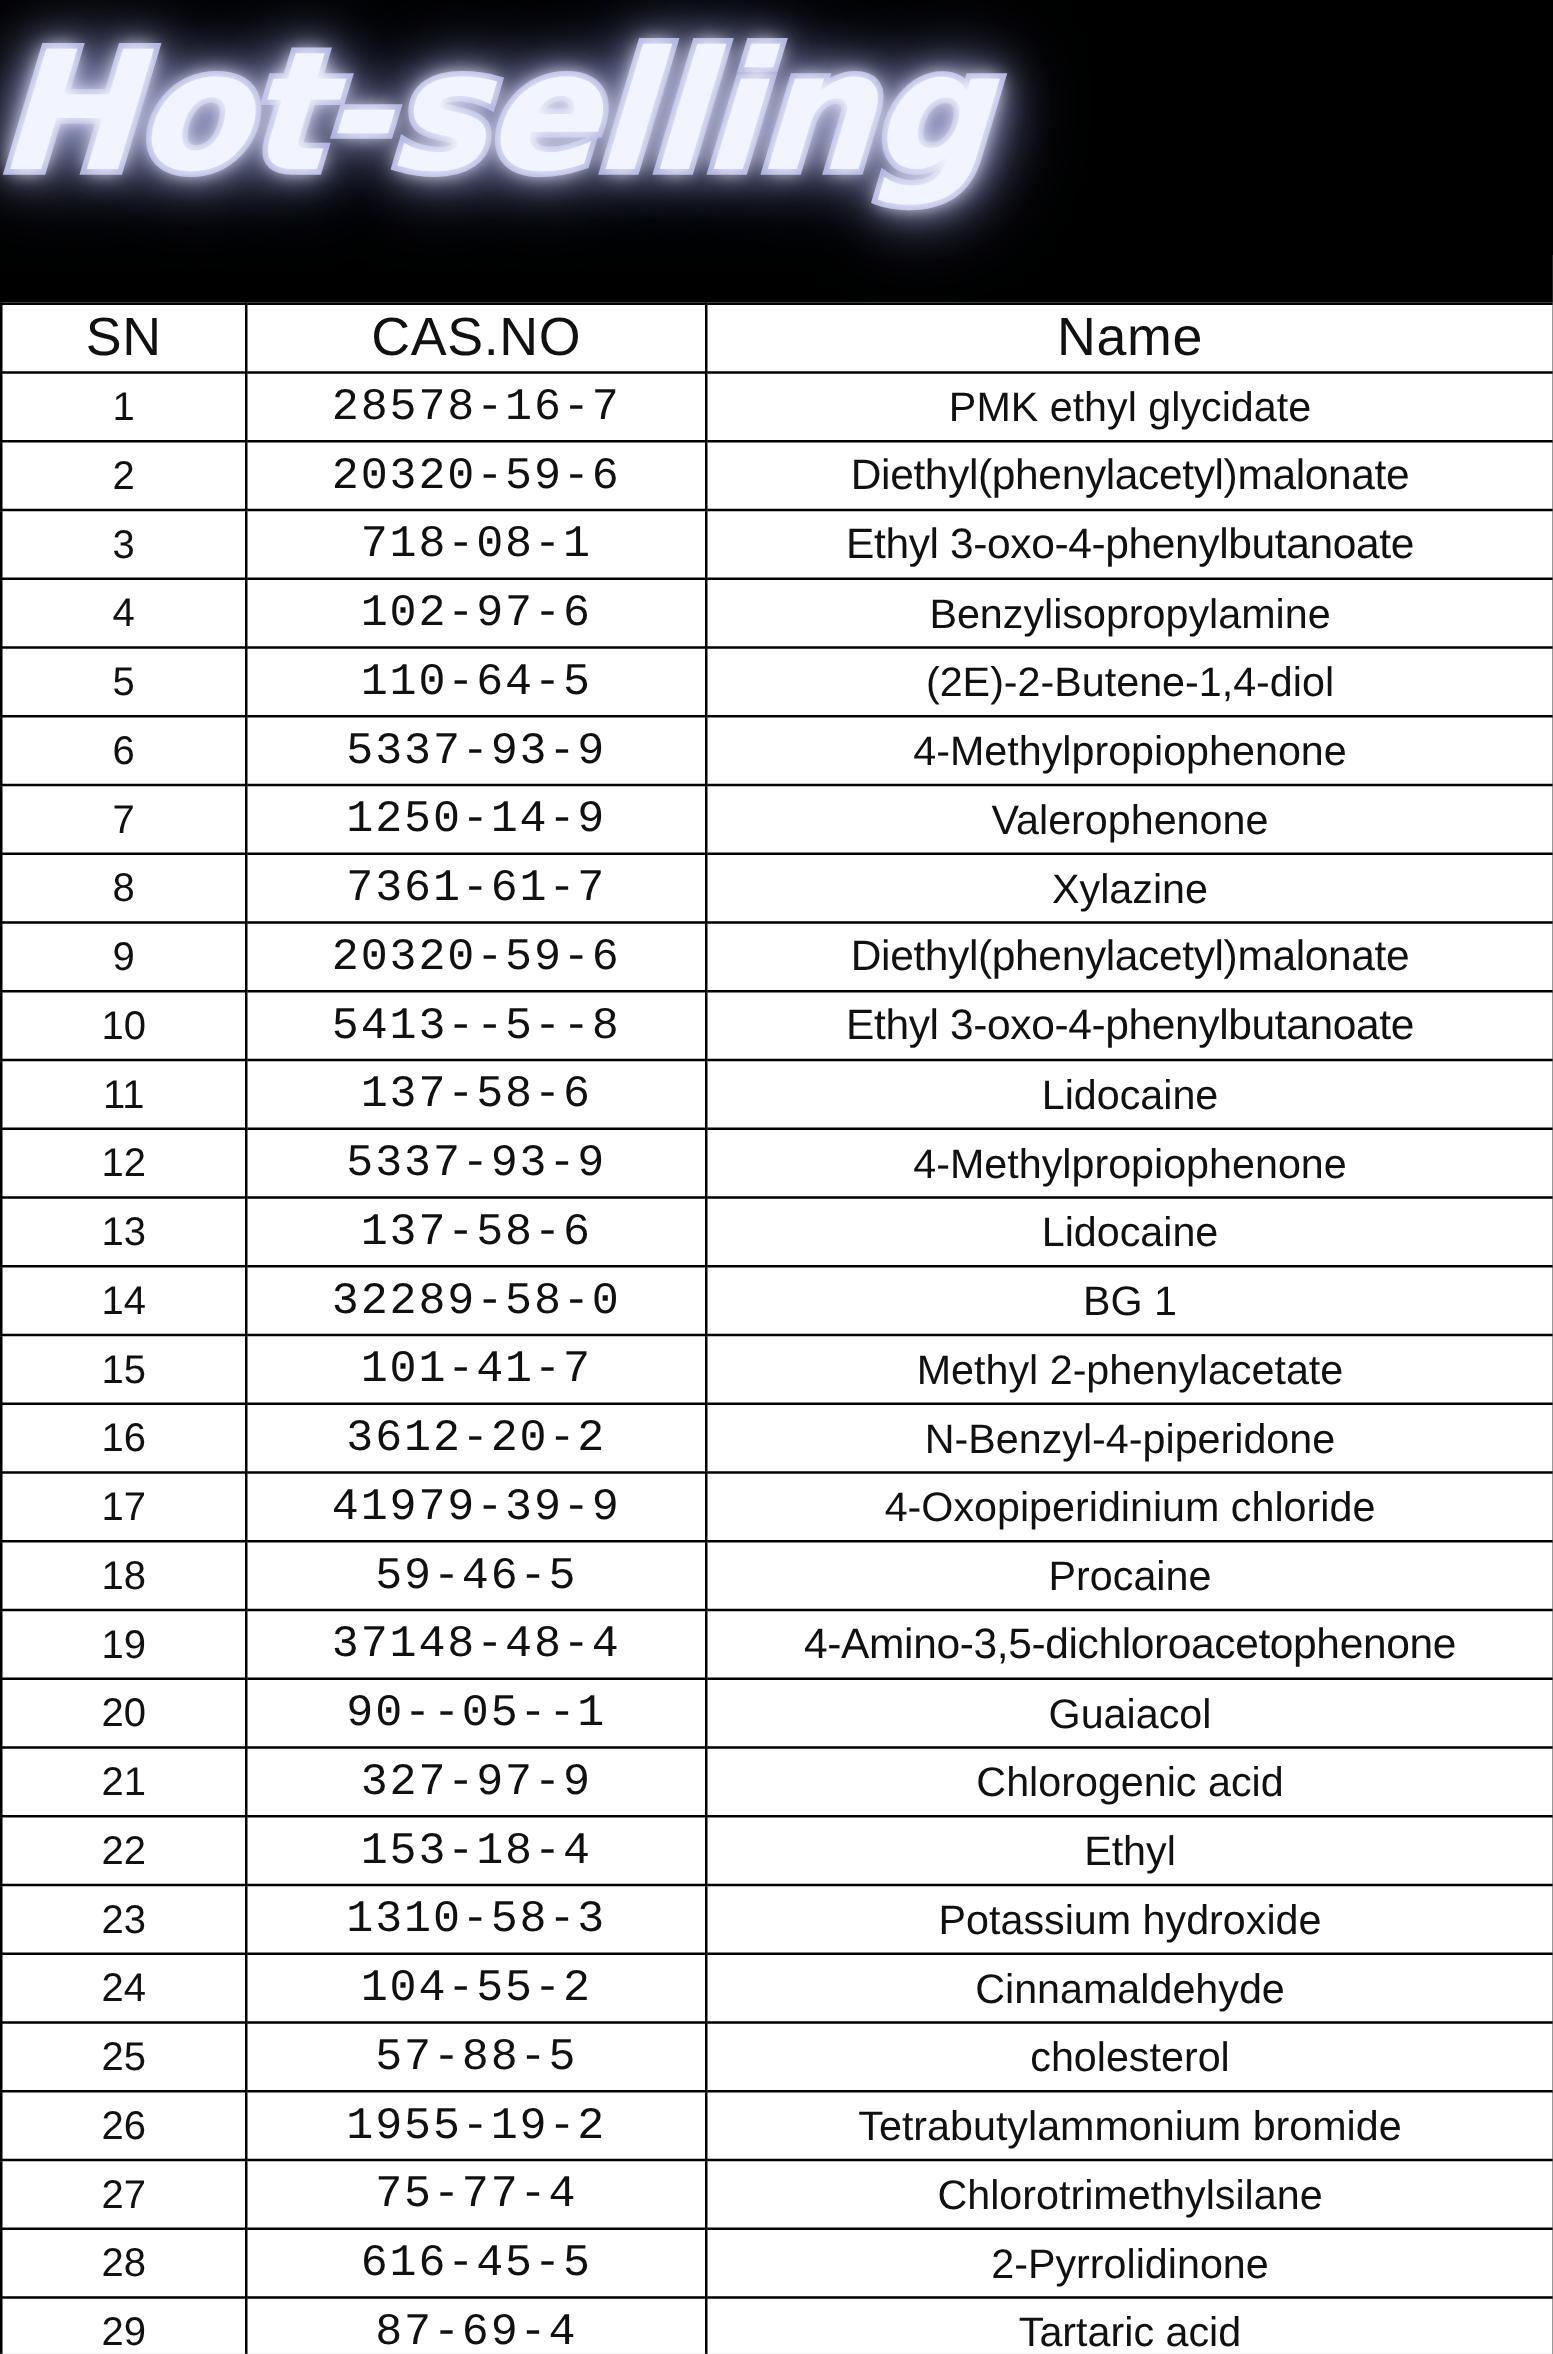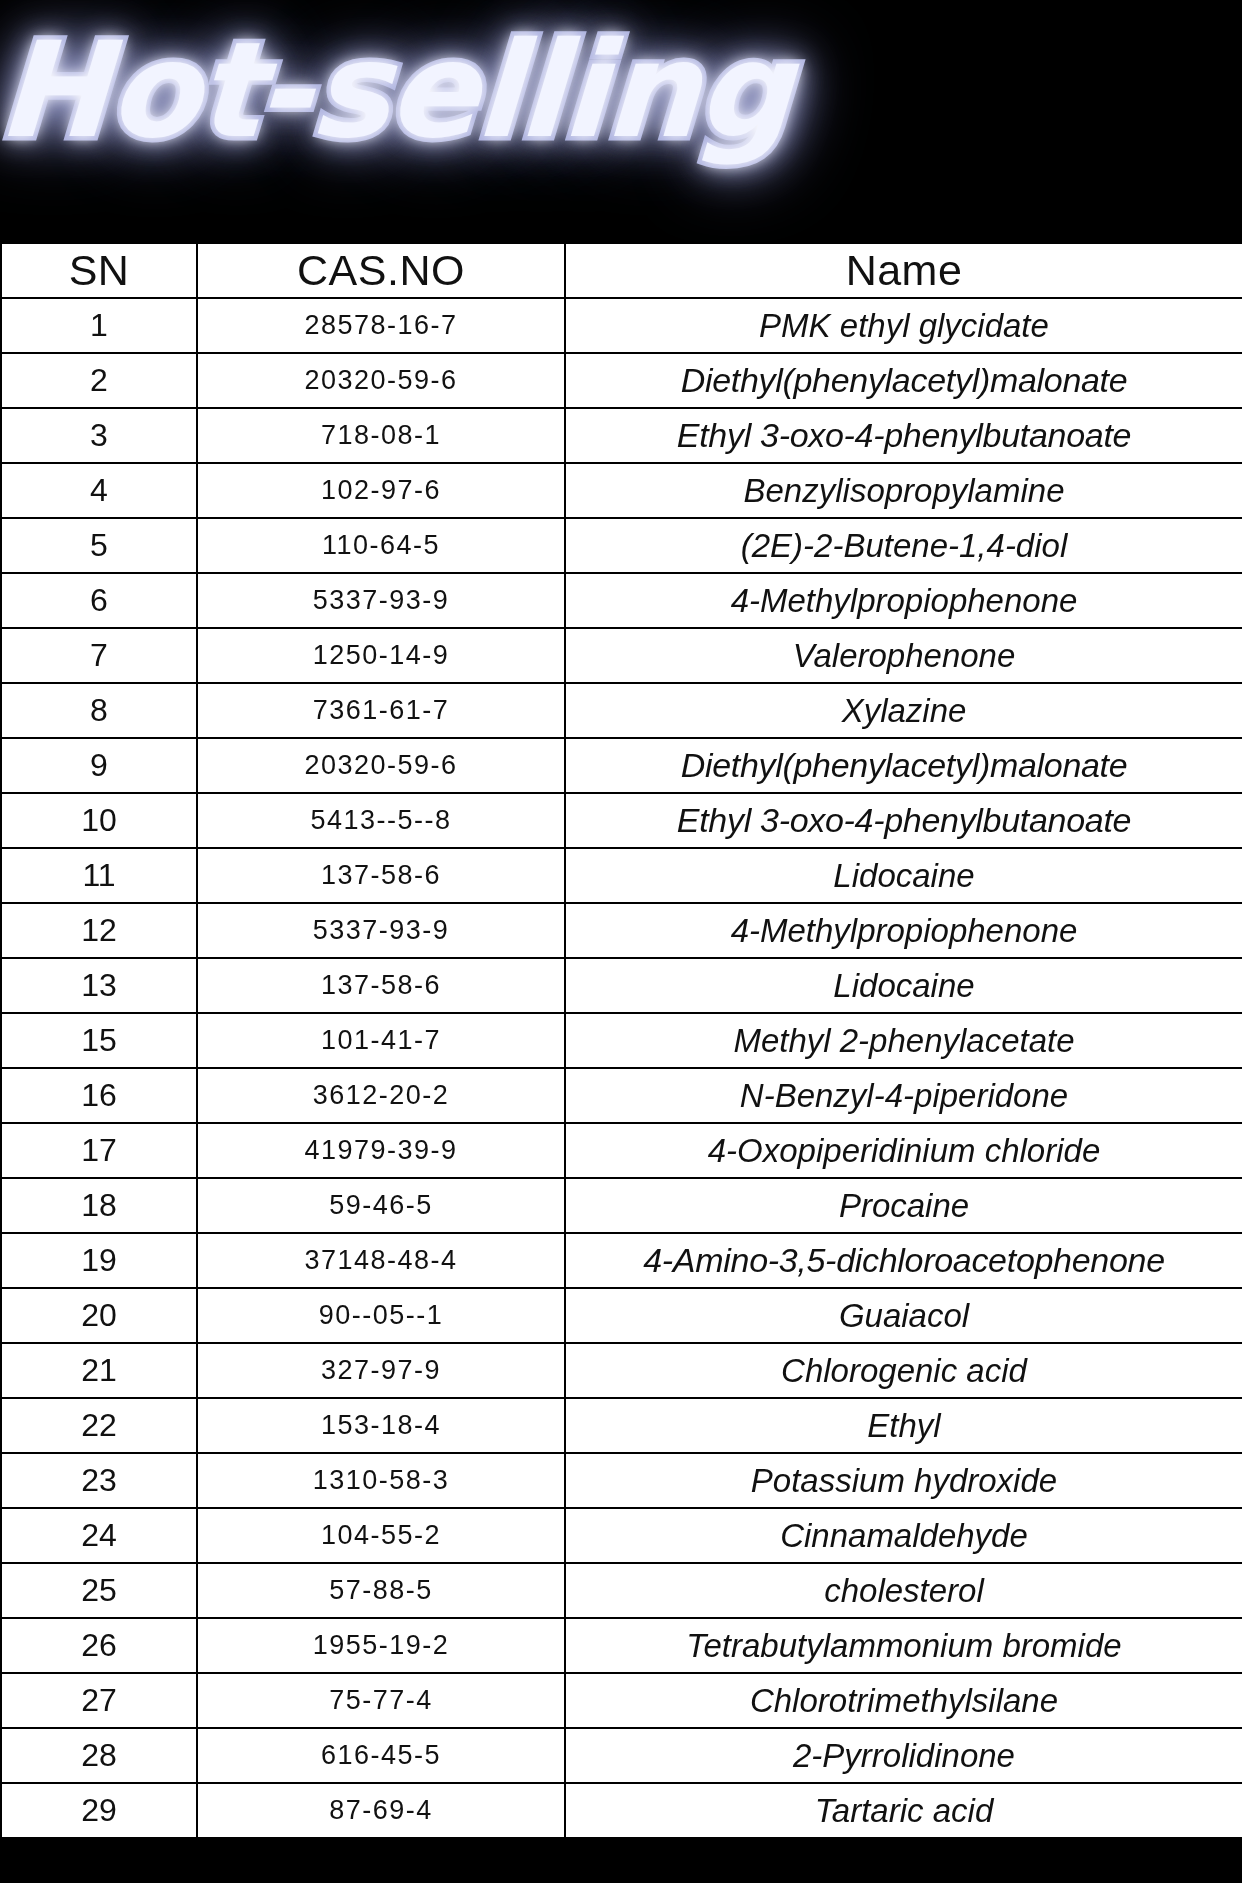--- a/index.html
+++ b/index.html
@@ -81,27 +81,27 @@
   }
   table.chem th {
     font-size: 43px;
     letter-spacing: 0.5px;
   }
   td.sn {
     font-size: 32px;
     letter-spacing: 0px;
   }
   td.cas {
-    font-size: 27px;
+    font-size: 36px;
     letter-spacing: 1.5px;
+    font-family: Liberation Mono, monospace;
   }
   td.name {
     font-size: 33px;
     letter-spacing: 0px;
-    font-style: italic;
   }
   
   td.name.long {
     font-size: 34px;
     letter-spacing: -0.3px;
   }
 </style>
 </head>
 <body>
 
@@ -185,20 +185,25 @@
             <td class="sn">12</td>
             <td class="cas">5337-93-9</td>
             <td class="name">4-Methylpropiophenone</td>
           </tr>
           <tr>
             <td class="sn">13</td>
             <td class="cas">137-58-6</td>
             <td class="name">Lidocaine</td>
           </tr>
           <tr>
+            <td class="sn">14</td>
+            <td class="cas">32289-58-0</td>
+            <td class="name">BG 1</td>
+          </tr>
+          <tr>
             <td class="sn">15</td>
             <td class="cas">101-41-7</td>
             <td class="name">Methyl 2-phenylacetate</td>
           </tr>
           <tr>
             <td class="sn">16</td>
             <td class="cas">3612-20-2</td>
             <td class="name">N-Benzyl-4-piperidone</td>
           </tr>
           <tr>

